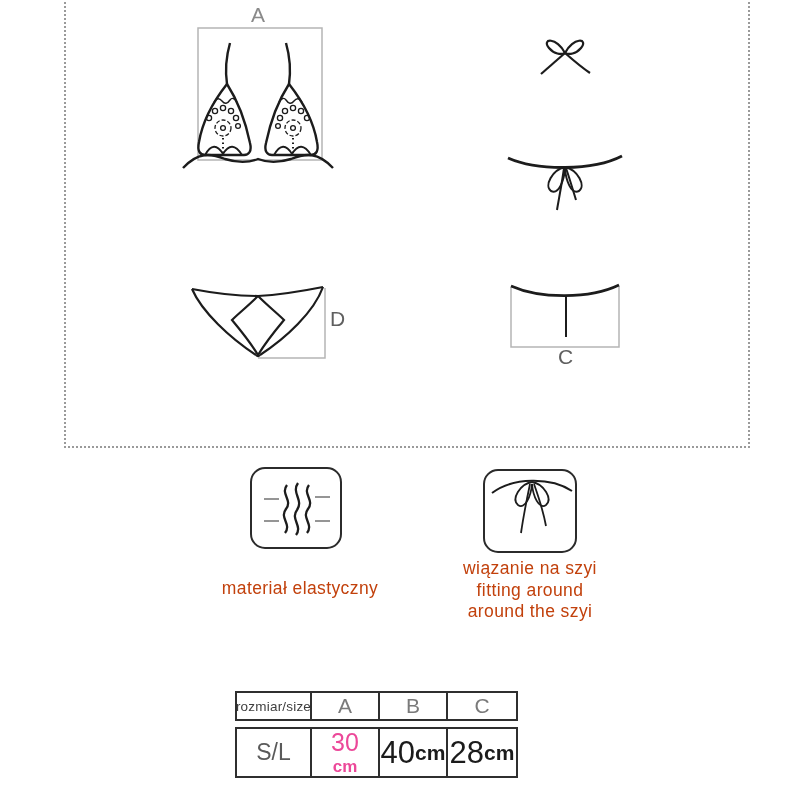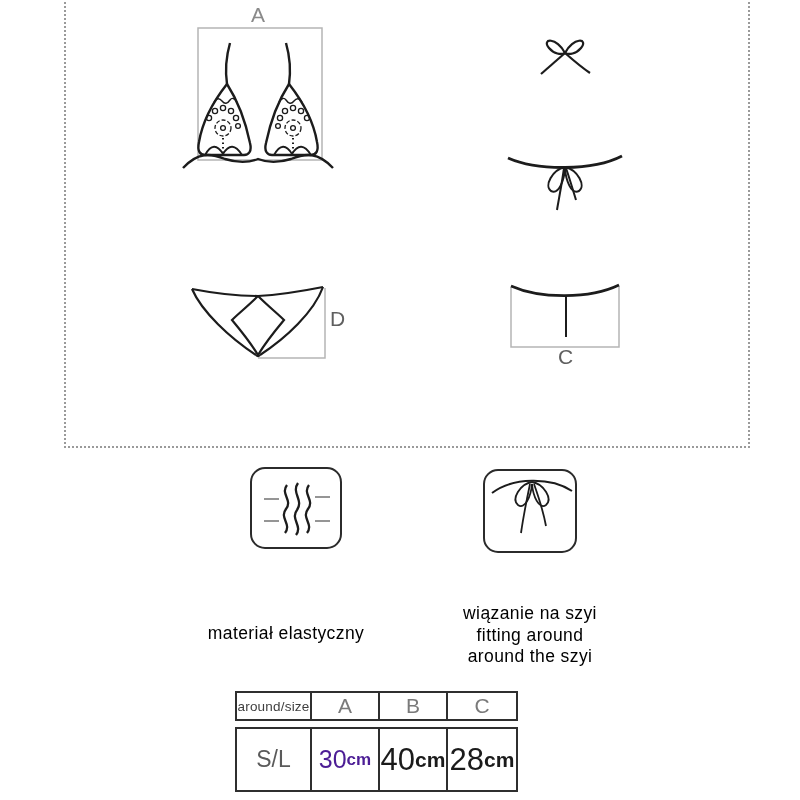--- a/index.html
+++ b/index.html
@@ -14,38 +14,38 @@
   .dim-label.dark{color:#5f5f5f;}
 
   svg{position:absolute;overflow:visible;}
   .ink{stroke:#1c1c1c;fill:none;}
   .gray{stroke:#b5b5b5;fill:none;}
 
   
   .icon-box{position:absolute;box-sizing:border-box;border:2.5px solid #2b2b2b;border-radius:15px;background:#fff;}
   .icon-box svg{left:0;top:0;}
 
-  .caption{position:absolute;text-align:center;color:#000000;font-size:17.5px;
-           line-height:21.5px;letter-spacing:0.4px;margin-top:45px;}
+  .caption{position:absolute;text-align:center;color:#c2410c;font-size:17.5px;
+           line-height:21.5px;letter-spacing:0.4px;}
 
   
   .size-table{position:absolute;left:235px;top:691px;width:283px;}
   .t-row{display:flex;box-sizing:border-box;border:2px solid #2f2f2f;background:#fff;}
   .t-head{height:30px;}
-  .t-data{height:65px;margin-top:6px;}
+  .t-data{height:51px;margin-top:6px;}
   .cell{box-sizing:border-box;display:flex;align-items:center;justify-content:center;
         border-right:2px solid #2f2f2f;}
   .cell:last-child{border-right:none;}
   .c0{width:75px;} .c1{width:68px;} .c2{width:68px;} .c3{flex:1;}
   .hdr-label{font-size:13.5px;color:#3f3f3f;letter-spacing:0.2px;}
   .hdr-col{font-size:21px;color:#7a7a7a;}
   .size-name{font-size:23px;color:#5a5a5a;}
   .val{color:#1b1b1b;font-size:31px;}
   .val .unit{font-size:21px;font-weight:bold;}
-  .val.muted{color:#4c1d95;font-size:25px;}
+  .val.muted{color:#ec4899;font-size:25px;flex-direction:column;}
   .val.muted .unit{font-size:17px;}
 </style>
 </head>
 <body>
 
 <div class="page">
 
   <div class="dotted-box"></div>
 
   <span class="dim-label" style="left:251px;top:3px;">A</span>
@@ -146,32 +146,32 @@
       <path class="ink" stroke-width="2" d="M7,22 C28,6 66,6 87,20"></path>
       <g class="ink" stroke-width="1.8">
         <path d="M47,11 C35,13 26,28 33,34 C40,39 46,25 47,13"></path>
         <path d="M47,11 C59,13 68,28 61,34 C54,39 48,25 47,13"></path>
         <path d="M45,13 C41,32 38,48 36,62"></path>
         <path d="M49,13 C55,30 59,44 61,55"></path>
       </g>
     </svg>
   </div>
 
-  <div class="caption" style="left:176px;top:578px;width:220px;">
+  <div class="caption" style="left:190px;top:578px;width:220px;">
     <div>materiał elastyczny</div>
   </div>
   <div class="caption" style="left:428px;top:558px;width:204px;">
     <div>wiązanie na szyi</div>
     <div>fitting around</div>
     <div>around the szyi</div>
   </div>
 
   <div class="size-table">
     <div class="t-row t-head">
-      <div class="cell c0 hdr-label">around/size</div>
+      <div class="cell c0 hdr-label">rozmiar/size</div>
       <div class="cell c1 hdr-col">A</div>
       <div class="cell c2 hdr-col">B</div>
       <div class="cell c3 hdr-col">C</div>
     </div>
     <div class="t-row t-data">
       <div class="cell c0 size-name">S/L</div>
       <div class="cell c1 val muted">
         <span>30</span>
           <span class="unit">cm</span>
       </div>

